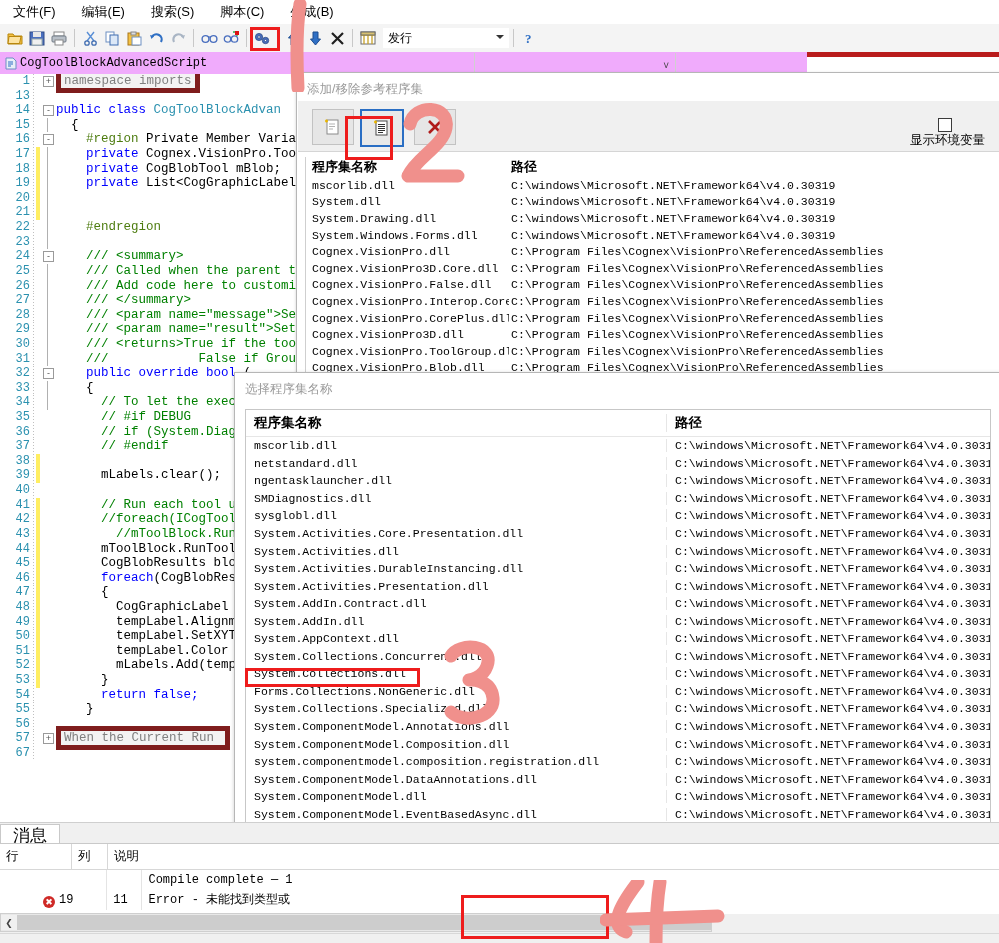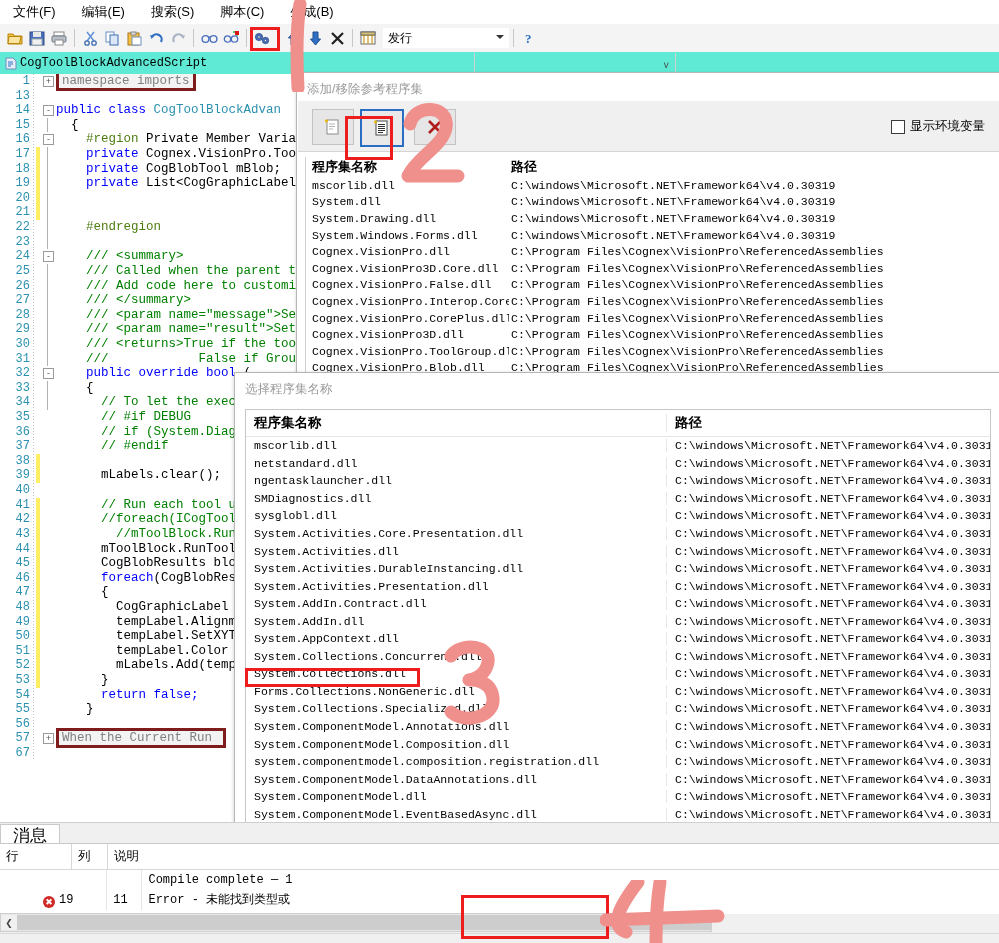--- a/index.html
+++ b/index.html
@@ -18,21 +18,21 @@
 
   
   #toolbar{left:0;top:24px;width:999px;height:28px;background:#f4f4f4;border-bottom:5px solid #b91c1c;display:flex;align-items:center;}
   .tbtn{width:20px;height:22px;margin:0 1px;display:flex;align-items:center;justify-content:center;position:relative;}
   .tsep{width:1px;height:18px;background:#c8c8c8;margin:0 4px;}
   .tb-combo{width:120px;height:18px;border:1px solid #ffffff;background:#ffffff;font-size:12px;
     display:flex;align-items:center;padding-left:4px;position:relative;margin-left:4px;}
   .tb-combo .arrow{position:absolute;right:4px;top:6px;width:0;height:0;border-left:4px solid transparent;border-right:4px solid transparent;border-top:4px solid #333;}
 
   
-  #scriptrow{left:0;top:52px;width:999px;height:22px;background:#5eead4;border-bottom:1px solid #d0d0d0;display:flex;align-items:center;}
+  #scriptrow{left:0;top:52px;width:807px;height:22px;background:#f0abfc;border-bottom:1px solid #d0d0d0;display:flex;align-items:center;}
   #scriptrow .cell{height:21px;display:flex;align-items:center;border-right:1px solid #d0d0d0;}
   .cbox1{width:470px;position:relative;padding-left:4px;}
   .cbox2{width:200px;position:relative;}
   .cbox3{flex:1;padding-left:4px;margin-top:44px;}
   .caret{position:absolute;right:6px;top:7px;font-size:10px;color:#444;}
 
   
   #editor{left:0;top:74px;width:999px;height:748px;background:#ffffff;overflow:hidden;
     font-family:"Liberation Mono","DejaVu Sans Mono",monospace;font-size:12.5px;}
   .coderow{height:14.62px;line-height:14.62px;white-space:pre;position:relative;}
@@ -43,21 +43,21 @@
   .cb-yellow{background:#ffee62;}
   .foldbox{position:absolute;left:43px;top:2px;width:9px;height:9px;border:1px solid #9a9a9a;background:#fff;
     font-size:9px;line-height:8px;text-align:center;color:#555;font-family:"Liberation Sans",sans-serif;}
   .foldline{position:absolute;left:47px;top:0;width:1px;height:14.62px;background:#b0b0b0;}
   .ctext{position:absolute;left:56px;top:0;}
   .kw{color:#0000ff;}
   .cm{color:#008000;}
   .ty{color:#2b91af;}
   .pp{color:#4d7c0f;}
   .pln{color:#000;}
-  .collapsed{border:3px solid #7f1d1d;background:#f3f3f3;color:#808080;padding:0 3px;}
+  .collapsed{border:5px solid #7f1d1d;background:#f3f3f3;color:#808080;padding:0 3px;}
 
   
   #msgpanel{left:0;top:822px;width:999px;height:121px;background:#f0f0f0;border-top:1px solid #cfcfcf;}
   #msgtab{left:0;top:824px;width:58px;height:20px;background:#ffffff;border:1px solid #c9c9c9;border-bottom:none;
     display:flex;align-items:center;justify-content:center;font-size:17px;}
   #msgtabline{left:0;top:843px;width:999px;height:1px;background:#c9c9c9;}
   #msggrid{left:0;top:844px;width:999px;height:70px;background:#fff;}
   .mhrow{display:flex;height:25px;align-items:center;border-bottom:1px solid #d7d7d7;background:#fff;}
   .mh{height:25px;line-height:25px;border-right:1px solid #d7d7d7;padding-left:6px;font-size:12.5px;box-sizing:border-box;}
   .mrow{display:flex;height:20px;align-items:center;font-size:12px;
@@ -75,21 +75,21 @@
   #statusbar{left:0;top:933px;width:999px;height:10px;background:#f0f0f0;border-top:1px solid #d8d8d8;}
 
   
   #dlg1{left:296px;top:72px;width:703px;height:310px;background:#ffffff;border:1px solid #b6b6b6;
     box-shadow:0 1px 3px rgba(0,0,0,.18);}
   #dlg1-title{position:absolute;left:10px;top:8px;font-size:12.5px;color:#9a9a9a;}
   #dlg1-tbar{position:absolute;left:1px;top:28px;width:701px;height:50px;background:#f0f0f0;border-bottom:1px solid #d5d5d5;}
   .d1btn{position:absolute;top:8px;width:40px;height:34px;background:#e6e6e6;border:1px solid #c2c2c2;
     display:flex;align-items:center;justify-content:center;}
   .d1btn.sel{background:#e9e9e9;border:2px solid #2a6ec4;}
-  #d1-chk{position:absolute;right:14px;top:17px;display:flex;align-items:center;font-size:12.5px;}
+  #d1-chk{position:absolute;right:14px;top:17px;display:flex;align-items:center;font-size:12.5px;flex-direction:column;}
   .chkbox{width:12px;height:12px;border:1px solid #3b3b3b;background:#fff;margin-right:5px;display:inline-block;}
   #dlg1-list{position:absolute;left:8px;top:84px;width:686px;height:220px;background:#fff;border-left:1px solid #cfcfcf;overflow:hidden;}
   .d1-hdr{display:flex;height:20px;align-items:center;font-size:13px;font-weight:bold;}
   .d1-row{display:flex;height:16.6px;align-items:center;font-size:11.5px;
     font-family:"Liberation Mono","DejaVu Sans Mono",monospace;}
   .d1-c1{width:203px;padding-left:6px;box-sizing:border-box;white-space:nowrap;overflow:hidden;}
   .d1-c2{flex:1;padding-left:2px;box-sizing:border-box;white-space:nowrap;overflow:hidden;}
 
   
   #dlg2{left:234px;top:372px;width:765px;height:571px;background:#ffffff;border:1px solid #b6b6b6;

